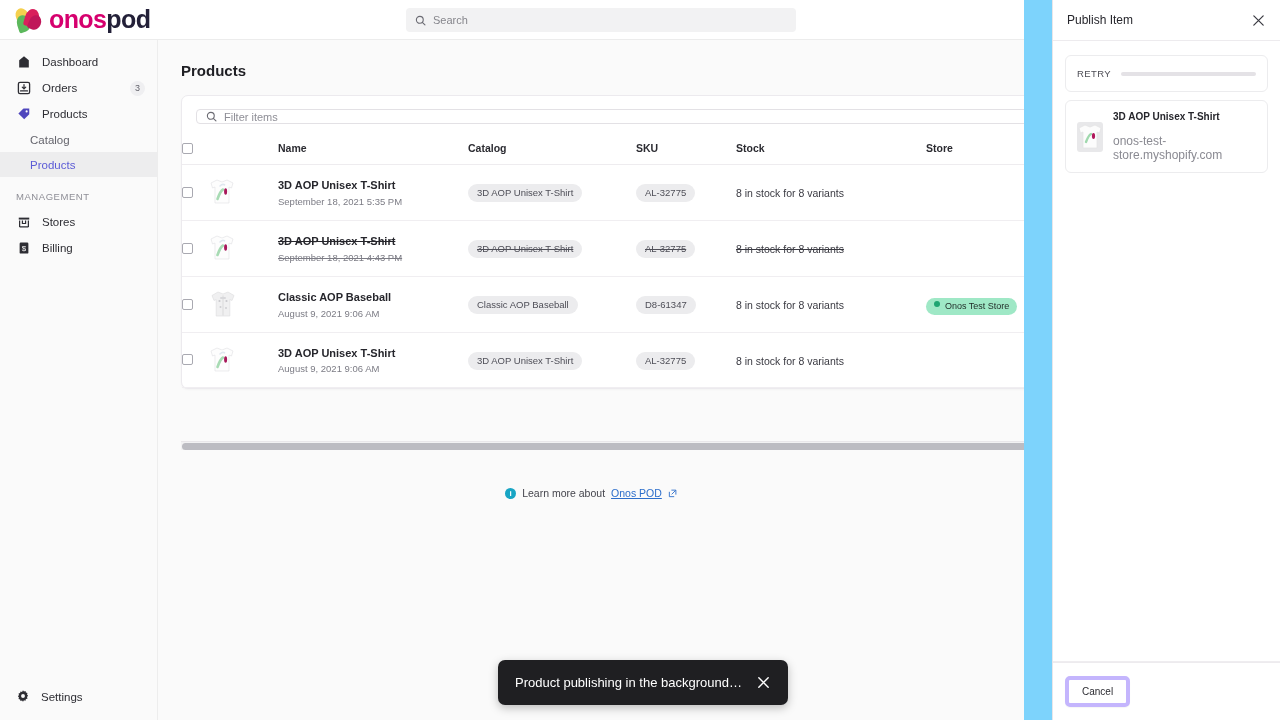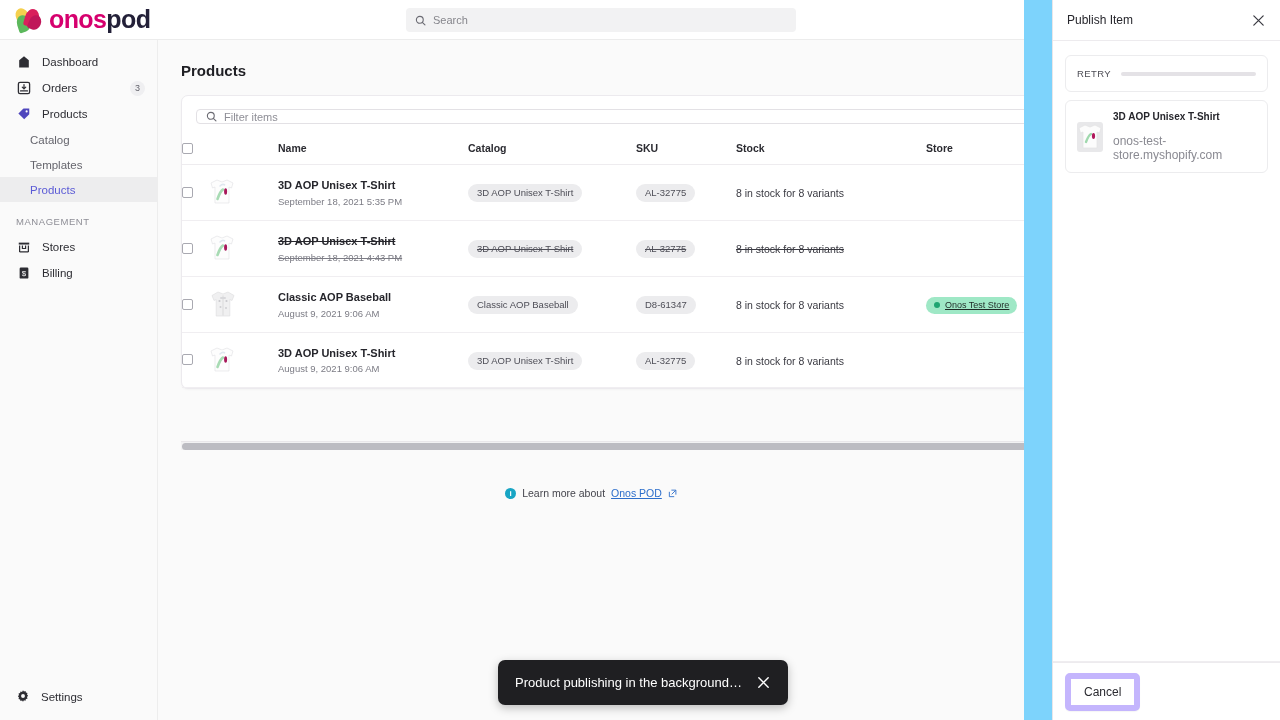--- a/index.html
+++ b/index.html
@@ -123,22 +123,22 @@
   }
   .row-cell { padding: 13px 0; }
   .pname { font-size: 11px; font-weight: 700; color: #26262c; line-height: 1.35; }
   .pdate { font-size: 9.5px; color: #7c7c85; margin-top: 3px; }
   .pill {
     display: inline-block; background: #ececee; color: #4e4e57;
     font-size: 9.5px; padding: 3.5px 9px; border-radius: 11px; line-height: 1.2;
   }
   .stock { font-size: 10.5px; color: #3a3a42; }
   .store-pill {
-    display: inline-flex; align-items: center; gap: 5px; background: #9fe8c6;
-    color: #1f2a26; font-size: 9px; padding: 3.5px 8px; border-radius: 11px; text-decoration: underline;
+    display: inline-flex; align-items: flex-start; gap: 5px; background: #9fe8c6;
+    color: #1f2a26; font-size: 9px; padding: 3.5px 8px; border-radius: 11px;
   }
   .store-dot { width: 6px; height: 6px; border-radius: 50%; background: #1fa572; flex: none; }
   .strike { text-decoration: line-through; text-decoration-thickness: 1px; }
 
   .hscroll {
     position: absolute; left: 23px; width: 866px; height: 9px;
     background: #f2f2f3; border-top: 1px solid #e9e7ea;
   }
   .hscroll .thumbbar { position: absolute; left: 1px; top: 1px; height: 7px; width: 860px; background: #bcbcc2; border-radius: 4px; }
 
@@ -184,22 +184,22 @@
     display: flex; align-items: center; gap: 10px;
   }
   .pub-thumb { width: 26px; height: 30px; border-radius: 3px; background: #e8e8ea; position: relative; overflow: hidden; flex: none; }
   .pub-name { font-size: 10px; font-weight: 600; color: #26262c; }
   .pub-sub { font-size: 12px; color: #8a8a92; margin-top: 12px; }
   .panel-foot {
     position: absolute; bottom: 0; left: 0; width: 256px; height: 58px;
     border-top: 1px solid #edebee; display: flex; align-items: center; padding-left: 12px;
   }
   .btn-cancel {
-    border: 6px solid #c4b5fd; background: #fff; border-radius: 5px;
-    font-size: 12px; color: #2b2b31; padding: 6px 13px; cursor: pointer;
+    border: 4px solid #c4b5fd; background: #fff; border-radius: 5px;
+    font-size: 10px; color: #2b2b31; padding: 6px 13px; cursor: pointer;
     font-family: "Liberation Sans", sans-serif;
     box-shadow: 0 1px 1px rgba(0,0,0,.04);
   }
   .panel-sep { position: absolute; left: 0; bottom: 58px; width: 256px; height: 1px; background: #efedf0; }
 </style>
 </head>
 <body>
 
 <div id="app">
 
@@ -251,23 +251,20 @@
         <svg width="14" height="14" viewBox="0 0 16 16">
             <path d="M1.6 7.4 7.4 1.6H14v6.6L8.2 14z" fill="#4f46bd"></path>
             <circle cx="11" cy="5" r="1.25" fill="#fff"></circle>
           </svg>
       </span>
       <span>Products</span>
     </div>
 
     <div class="sub-item">
         <span>Catalog</span>
-      </div>
-    <div class="sub-item">
-        <span>Templates</span>
       </div>
     <div class="sub-item active">
         <span>Products</span>
       </div>
 
     <div class="section-label">MANAGEMENT</div>
 
     <div class="nav-item">
       <span class="ico">
         <svg width="14" height="14" viewBox="0 0 16 16">

